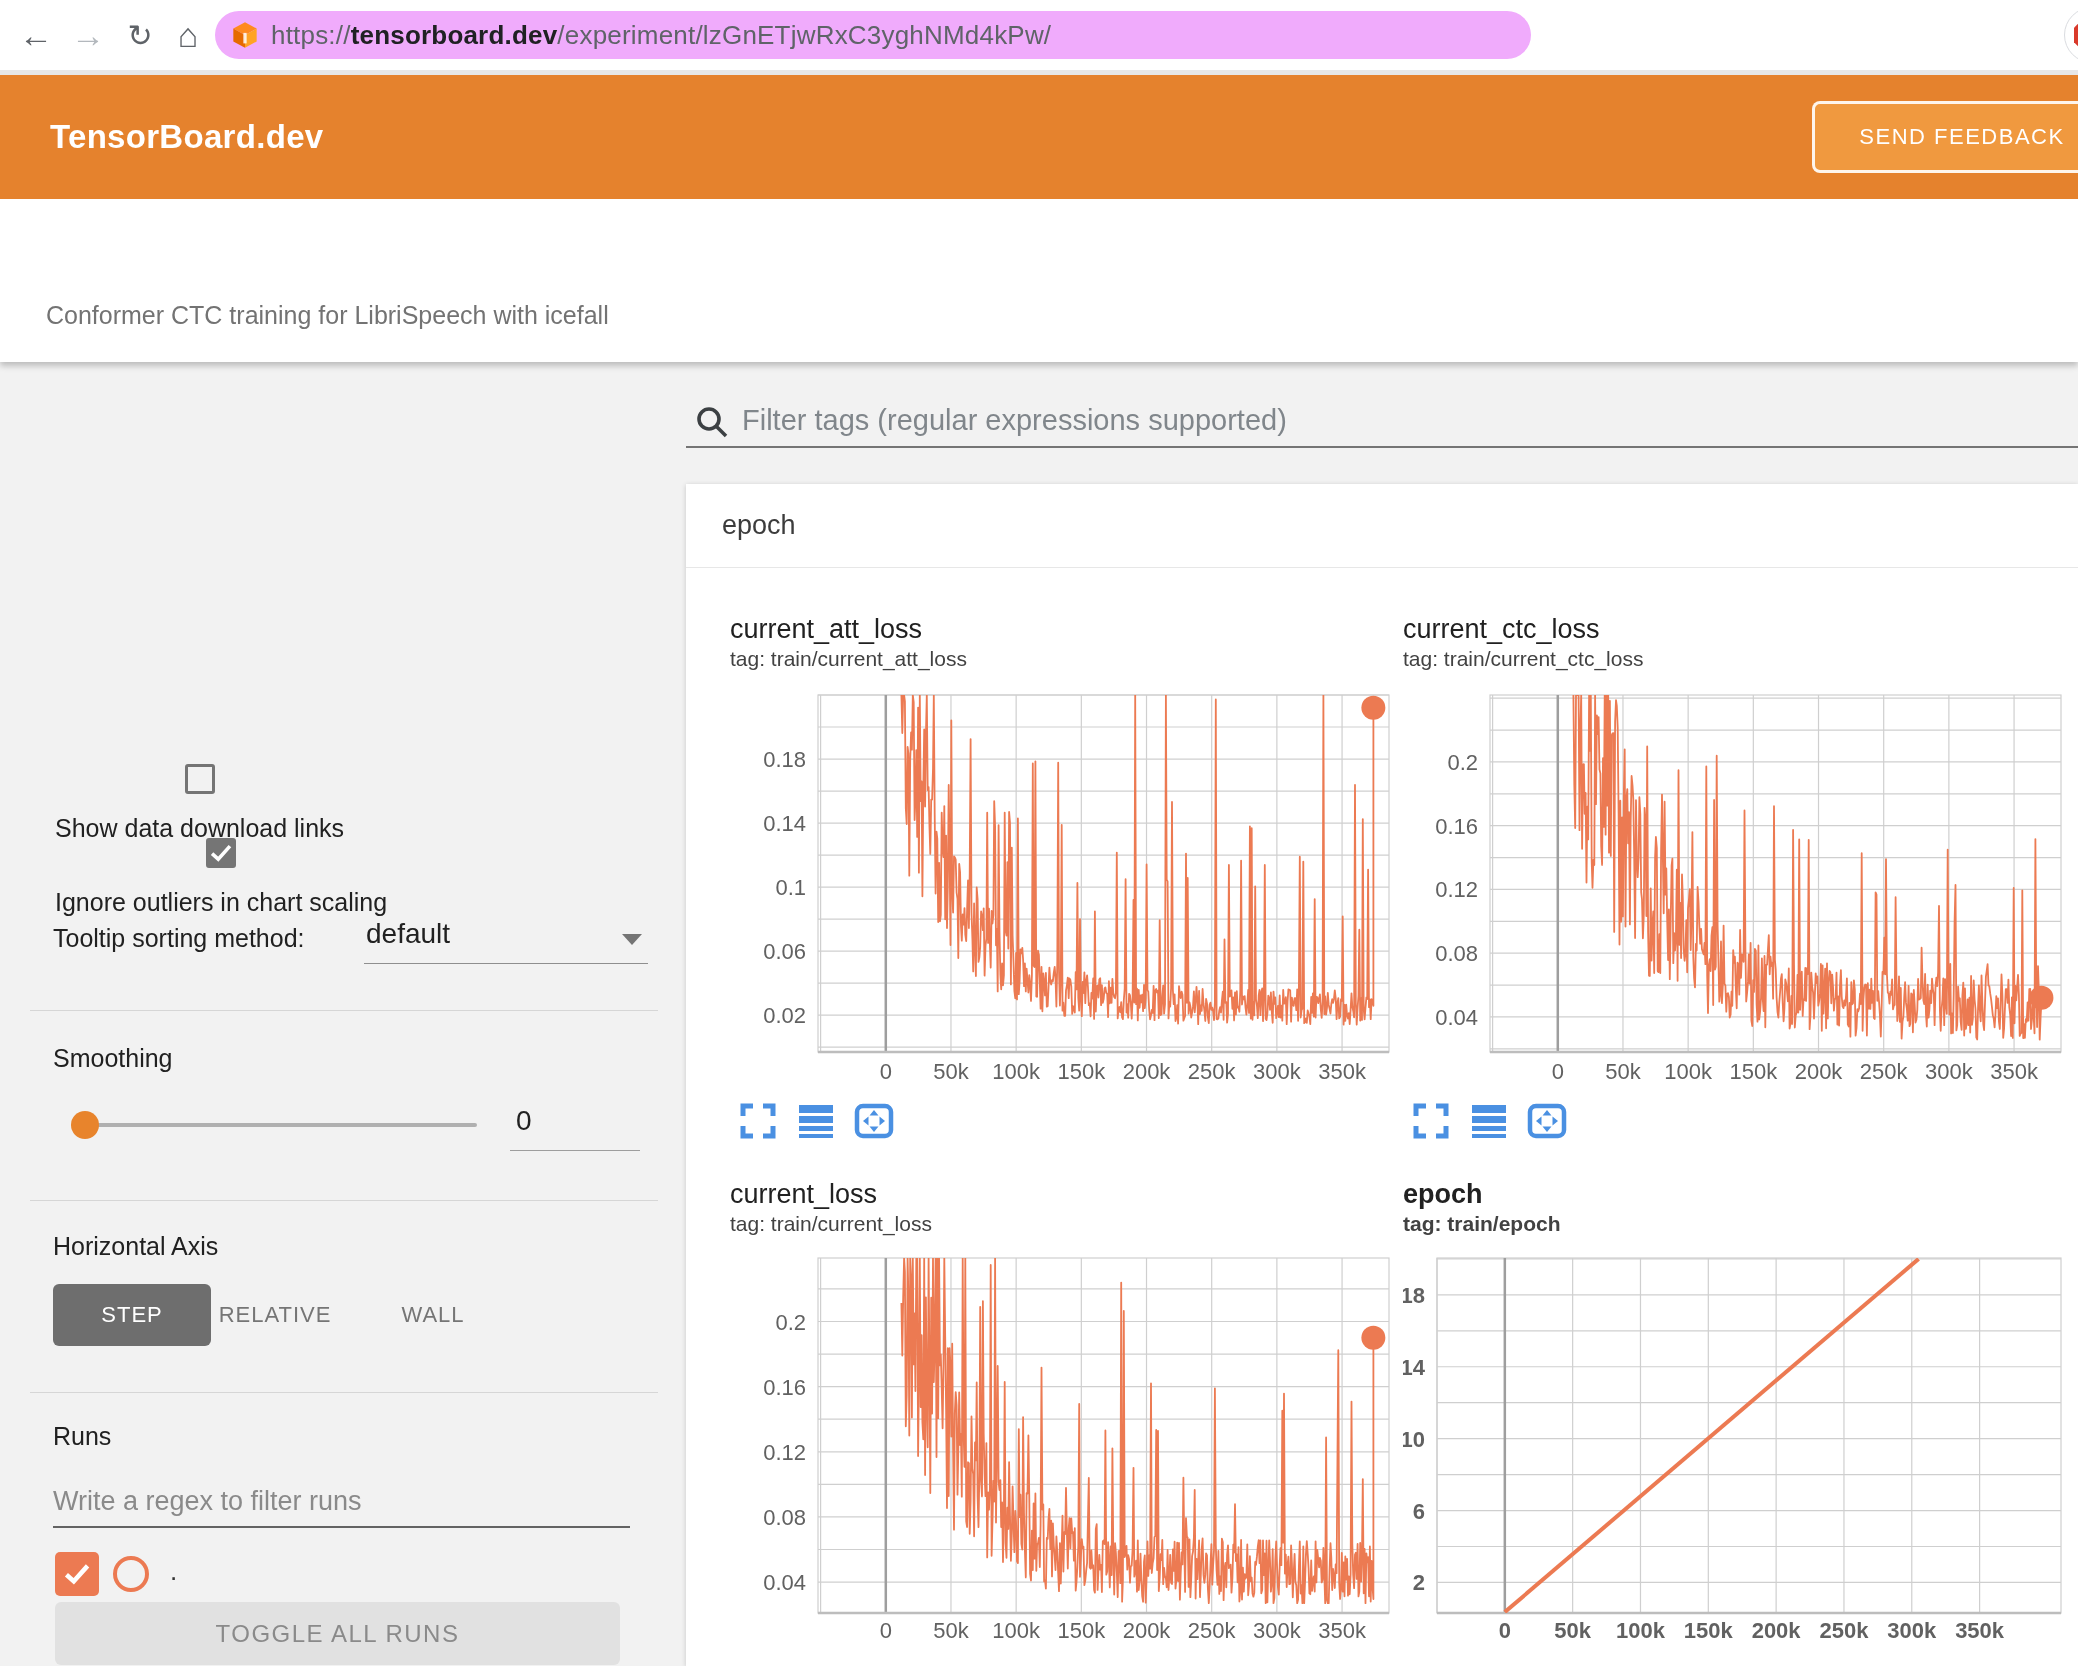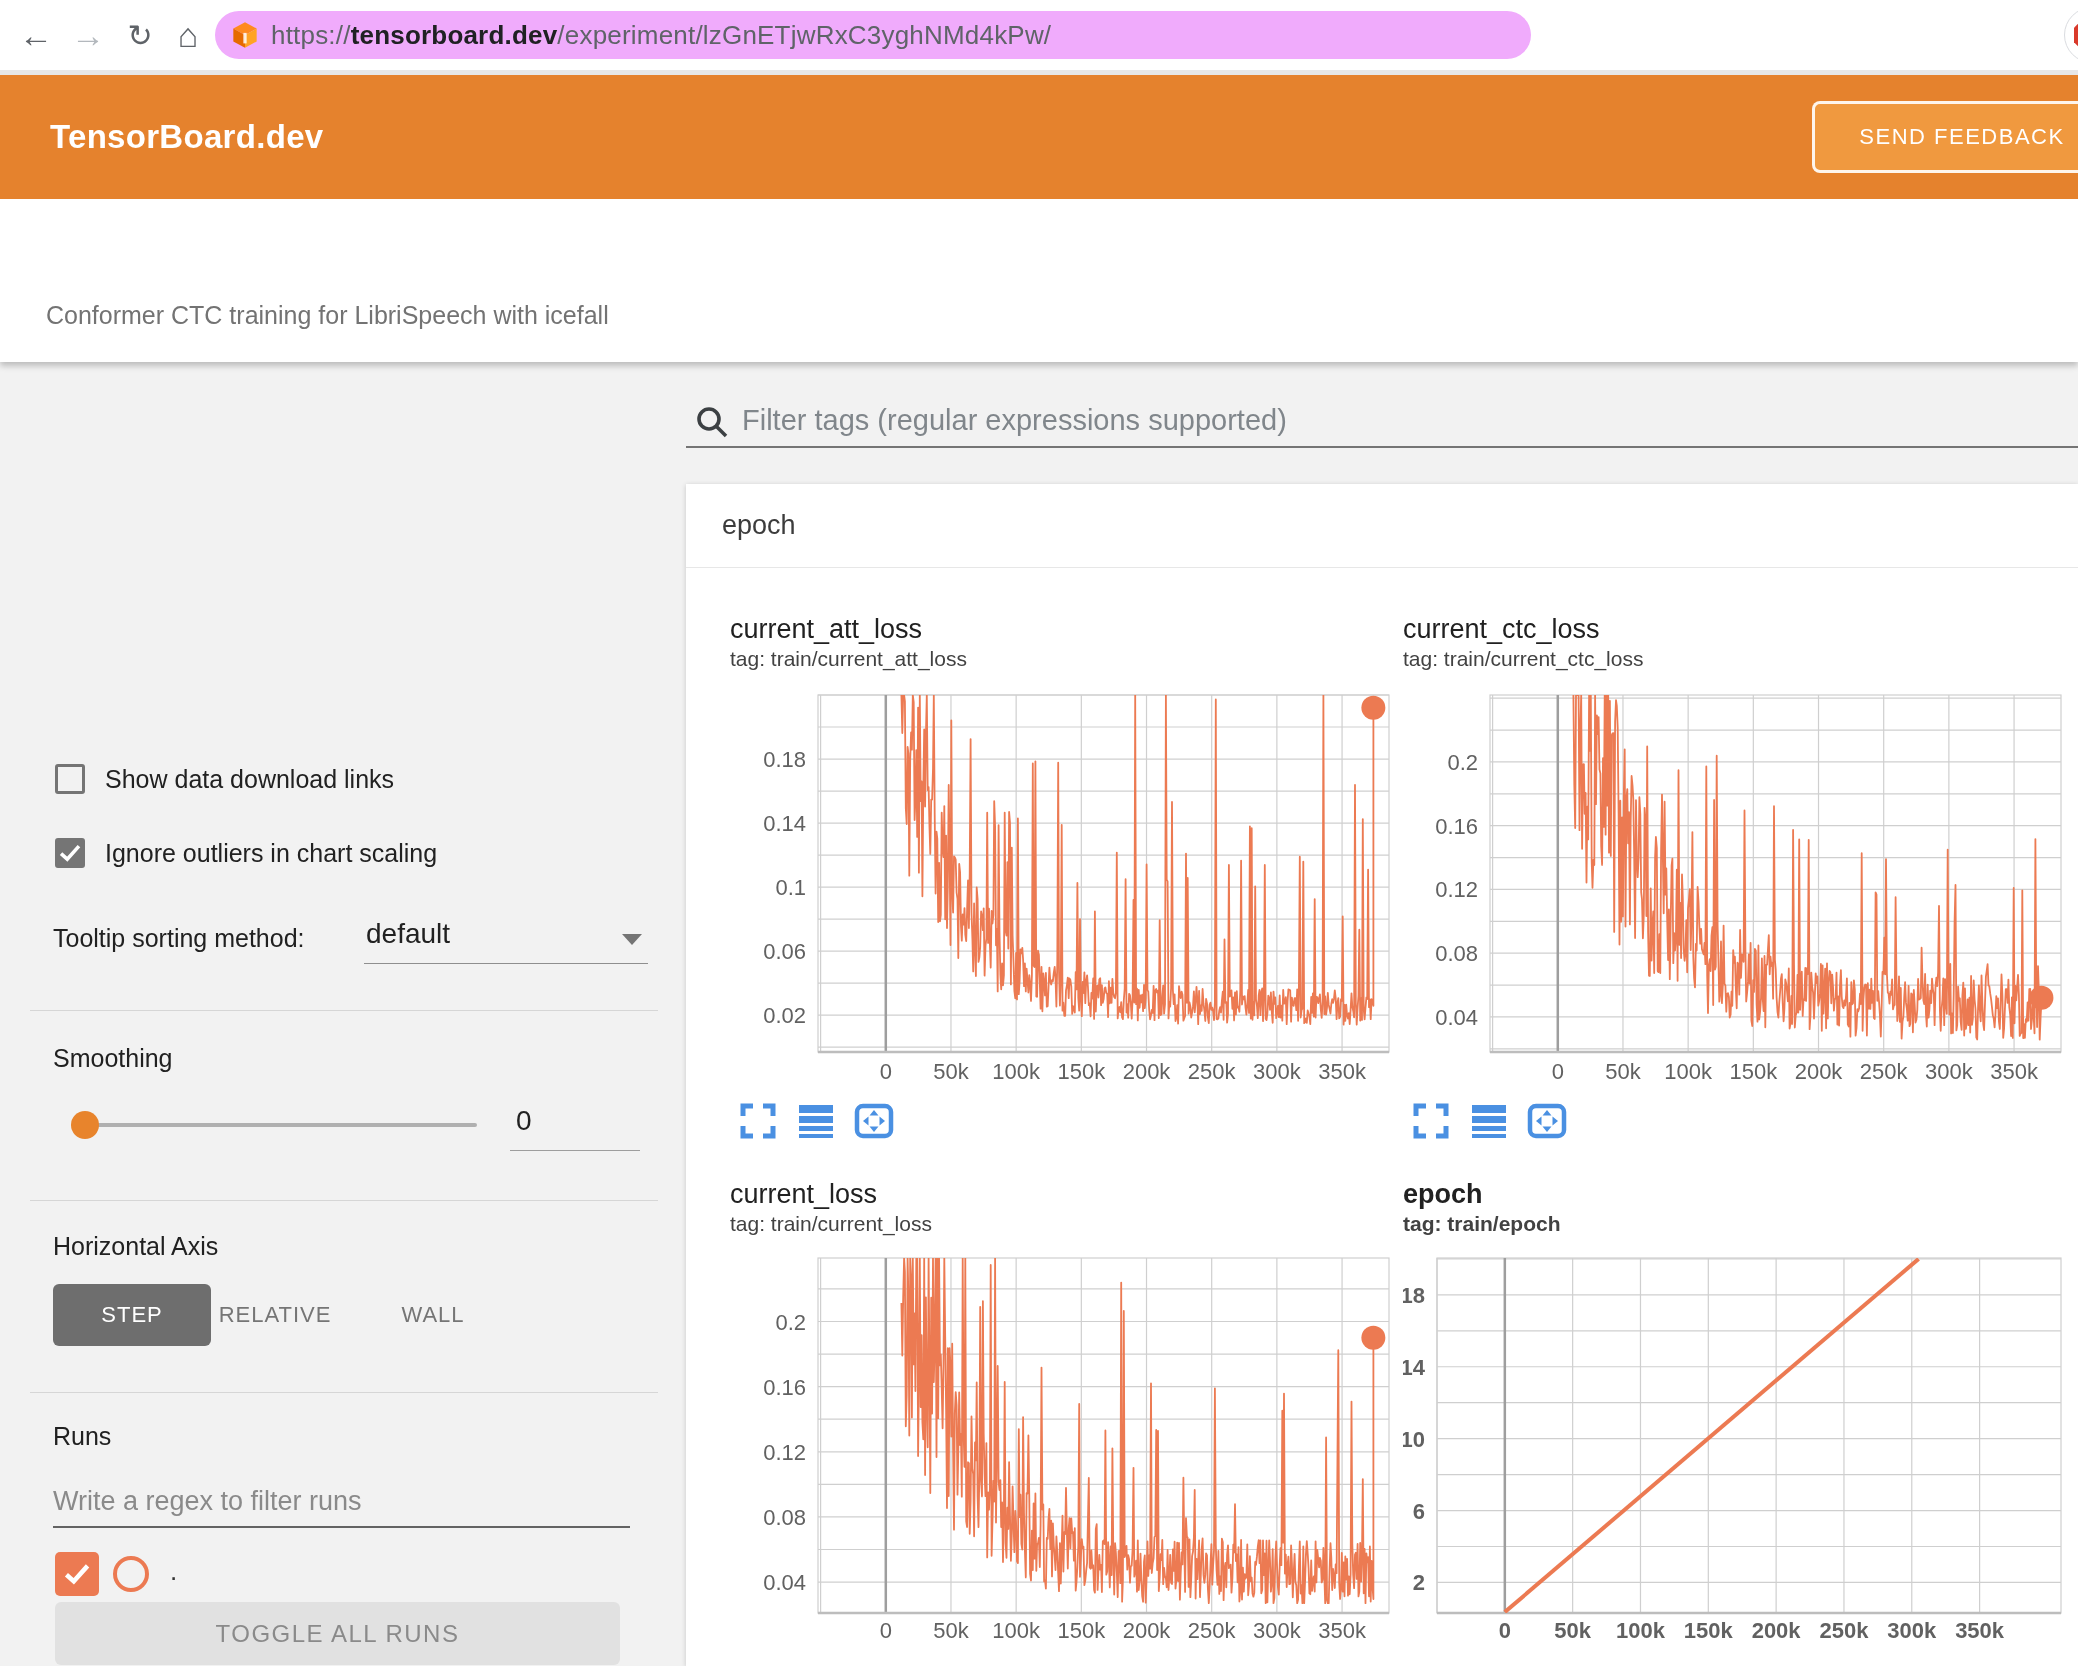--- a/index.html
+++ b/index.html
@@ -30,21 +30,21 @@
   .top-nav { position:absolute; left:428px; top:0; height:124px; display:flex; }
   .nav-item { position:relative; height:124px; display:flex; align-items:center; padding:0 23px; font-size:22px; letter-spacing:2px; color:rgba(255,238,226,0.82); cursor:pointer; }
   .nav-item.active { color:#ffffff; }
   .nav-item.active::after { content:""; position:absolute; left:0; right:0; bottom:0; height:5px; background:#ffffff; }
   .feedback-btn { position:absolute; left:1812px; top:26px; width:300px; height:72px; background:#f0993f; border:3px solid rgba(255,255,255,0.9); border-radius:8px; color:#fff; font-size:22px; letter-spacing:1.5px; font-family:"Liberation Sans",sans-serif; cursor:pointer; }
   
   .title-strip { position:absolute; left:0; top:199px; width:2078px; height:163px; background:#ffffff; box-shadow:0 4px 6px rgba(0,0,0,0.22); z-index:20; }
   .exp-title { position:absolute; left:46px; top:102px; font-size:25px; color:#737373; }
   
   .sidebar { position:absolute; left:0; top:362px; width:686px; height:1304px; }
-  .check-row { position:absolute; left:55px; display:flex; align-items:center; gap:20px; cursor:pointer; }
+  .check-row { position:absolute; left:55px; display:flex; align-items:center; gap:20px; cursor:pointer;flex-direction:column; }
   .cb { width:30px; height:30px; border:3px solid #757575; border-radius:3px; background:transparent; display:flex; align-items:center; justify-content:center; flex:0 0 auto; }
   .cb.checked { background:#757575; }
   .cb-label { font-size:25px; color:#212121; }
   .tooltip-label { position:absolute; left:53px; top:562px; font-size:25px; color:#212121; }
   .dropdown { position:absolute; left:364px; top:548px; width:284px; height:54px; border-bottom:1px solid #8f8f8f; font-size:28px; color:#212121; cursor:pointer; }
   .dropdown .val { position:absolute; left:2px; top:8px; }
   .caret { position:absolute; right:6px; top:24px; width:0; height:0; border-left:10px solid transparent; border-right:10px solid transparent; border-top:11px solid #757575; }
   .divider { position:absolute; left:30px; width:628px; height:1px; background:#d6d6d6; }
   .section-label { position:absolute; left:53px; font-size:25px; color:#212121; }
   .slider-track { position:absolute; left:85px; top:761px; width:392px; height:4px; border-radius:2px; background:#b0b0b0; }

